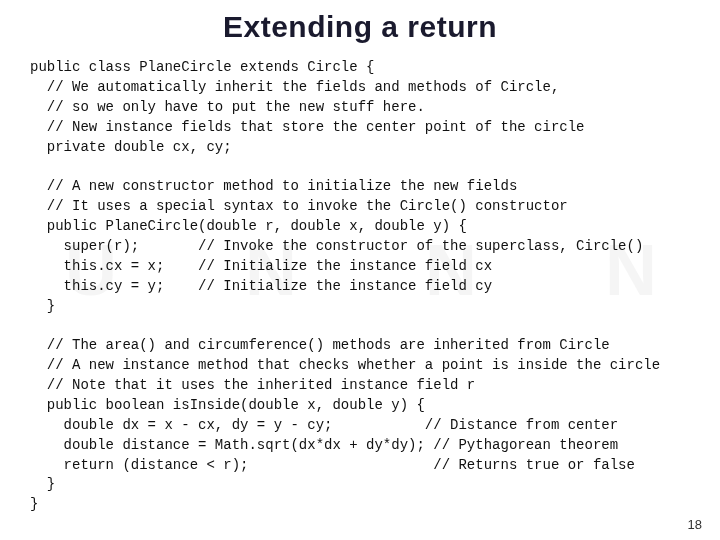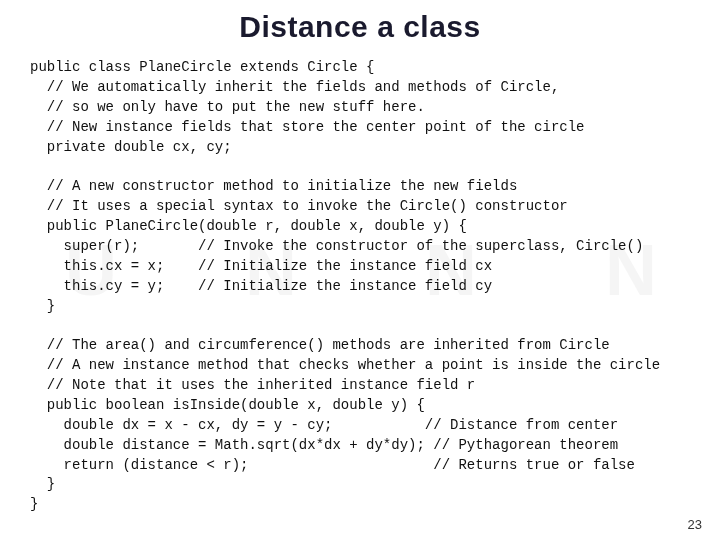--- a/index.html
+++ b/index.html
@@ -78,21 +78,21 @@
 <body>
 
 <div class="watermark">
   <span class="watermark-text">U</span>
   <span class="watermark-text">N</span>
   <span class="watermark-text">N</span>
   <span class="watermark-text">N</span>
 </div>
 
 <div class="slide-content">
-  <h1 class="slide-title">Distance a class</h1>
+  <h1 class="slide-title">Extending a return</h1>
 
   <div class="code-block">public class PlaneCircle extends Circle {
   // We automatically inherit the fields and methods of Circle,
   // so we only have to put the new stuff here.
   // New instance fields that store the center point of the circle
   private double cx, cy;
 
   // A new constructor method to initialize the new fields
   // It uses a special syntax to invoke the Circle() constructor
   public PlaneCircle(double r, double x, double y) {
@@ -105,13 +105,13 @@
   // A new instance method that checks whether a point is inside the circle
   // Note that it uses the inherited instance field r
   public boolean isInside(double x, double y) {
     double dx = x - cx, dy = y - cy;           // Distance from center
     double distance = Math.sqrt(dx*dx + dy*dy); // Pythagorean theorem
     return (distance &lt; r);                      // Returns true or false
   }
 }</div>
 </div>
 
-<div class="slide-number">23</div>
+<div class="slide-number">18</div>
 
 </body></html>

